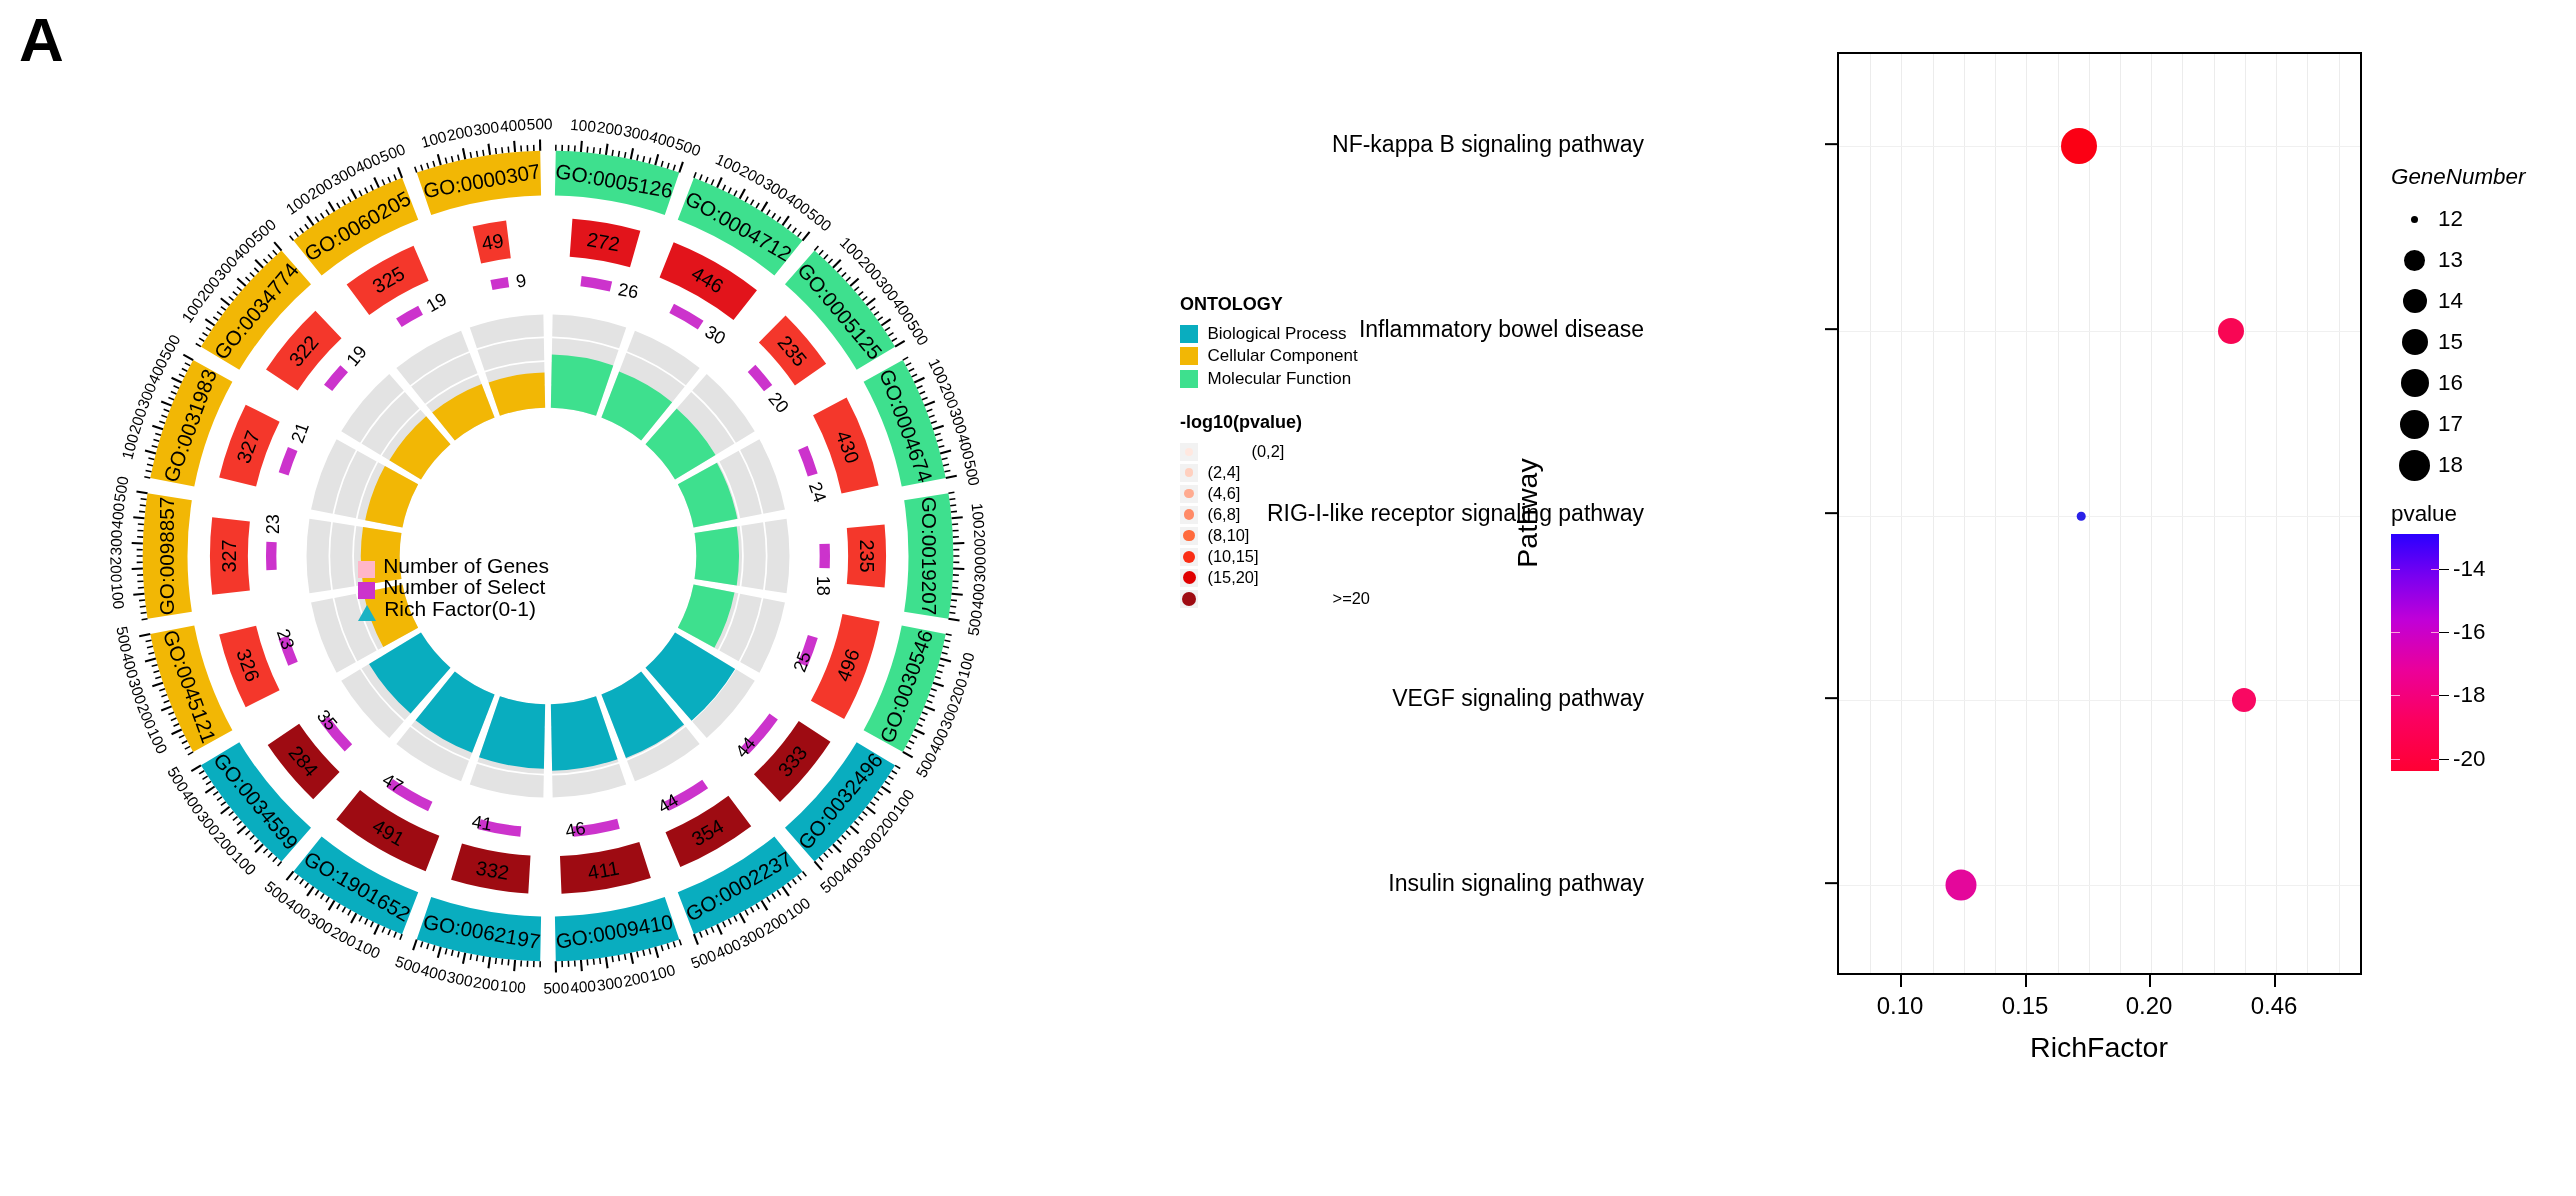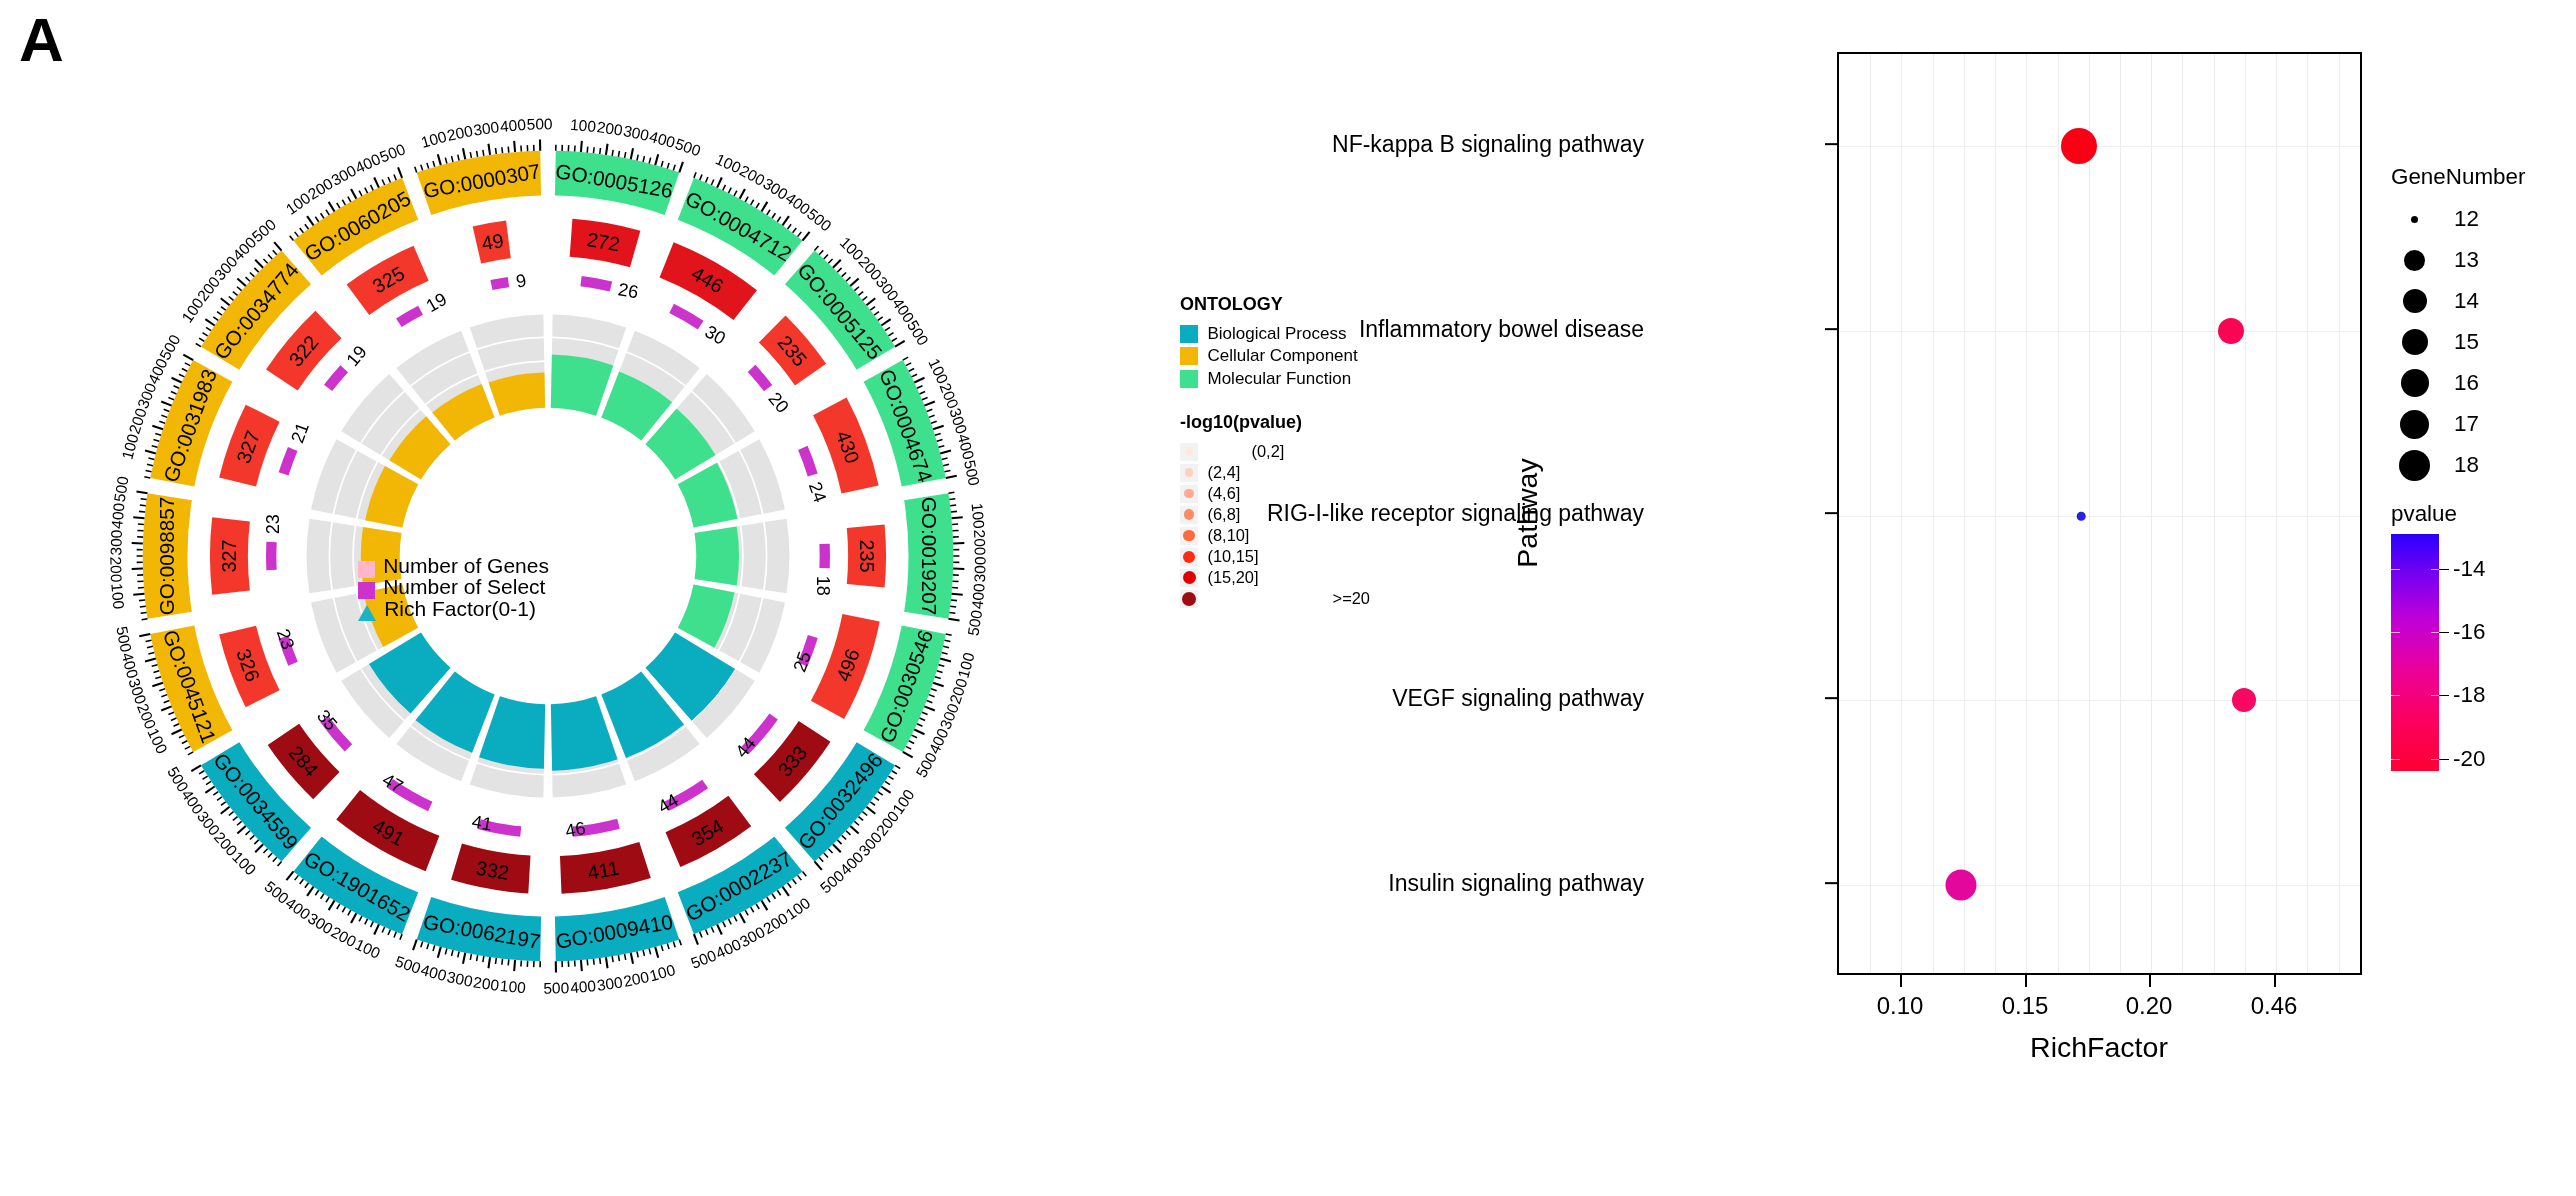--- a/index.html
+++ b/index.html
@@ -45,22 +45,22 @@
            transform:translateY(-50%);}
   .b-xtick{position:absolute;top:975px;width:1.7px;height:12px;background:#000;}
   .b-xlabel{position:absolute;top:992px;font-size:24px;transform:translateX(-50%);}
   #b-xtitle{position:absolute;top:1031px;left:719px;transform:translateX(-50%);
             font-size:28.5px;}
   #b-ytitle{position:absolute;left:147px;top:513px;font-size:28.5px;
             transform:translate(-50%,-50%) rotate(-90deg);transform-origin:center;}
 
   
   #b-legend{position:absolute;left:1011px;top:164px;width:181px;}
-  #gn-title{font-size:22.4px;margin-bottom:8.6px;}
-  .gn-row{display:flex;align-items:center;height:41px;gap:16px;}
+  #gn-title{font-size:22.4px;margin-bottom:8.6px;font-style:italic;}
+  .gn-row{display:flex;align-items:center;height:41px;}
   .gn-dot{width:47px;display:flex;justify-content:center;align-items:center;flex:none;}
   .gn-dot i{display:block;background:#000;border-radius:50%;}
   .gn-lab{font-size:22.4px;}
   #pv-block{margin-top:15px;}
   #pv-title{font-size:22.4px;margin-bottom:7px;}
   #pv-bar-wrap{position:relative;width:48px;height:237px;}
   #pv-bar{width:48px;height:237px;
      background:linear-gradient(to bottom,#2a00ff 0%,#7a00f0 18%,#c000d8 36%,#ec0098 58%,#fb0060 78%,#ff0033 100%);}
   .pv-tickmark{position:absolute;left:48px;width:10.4px;height:1.7px;background:#000;}
   .pv-tickinner{position:absolute;width:8.6px;height:1.7px;background:#ff9fdc;}

